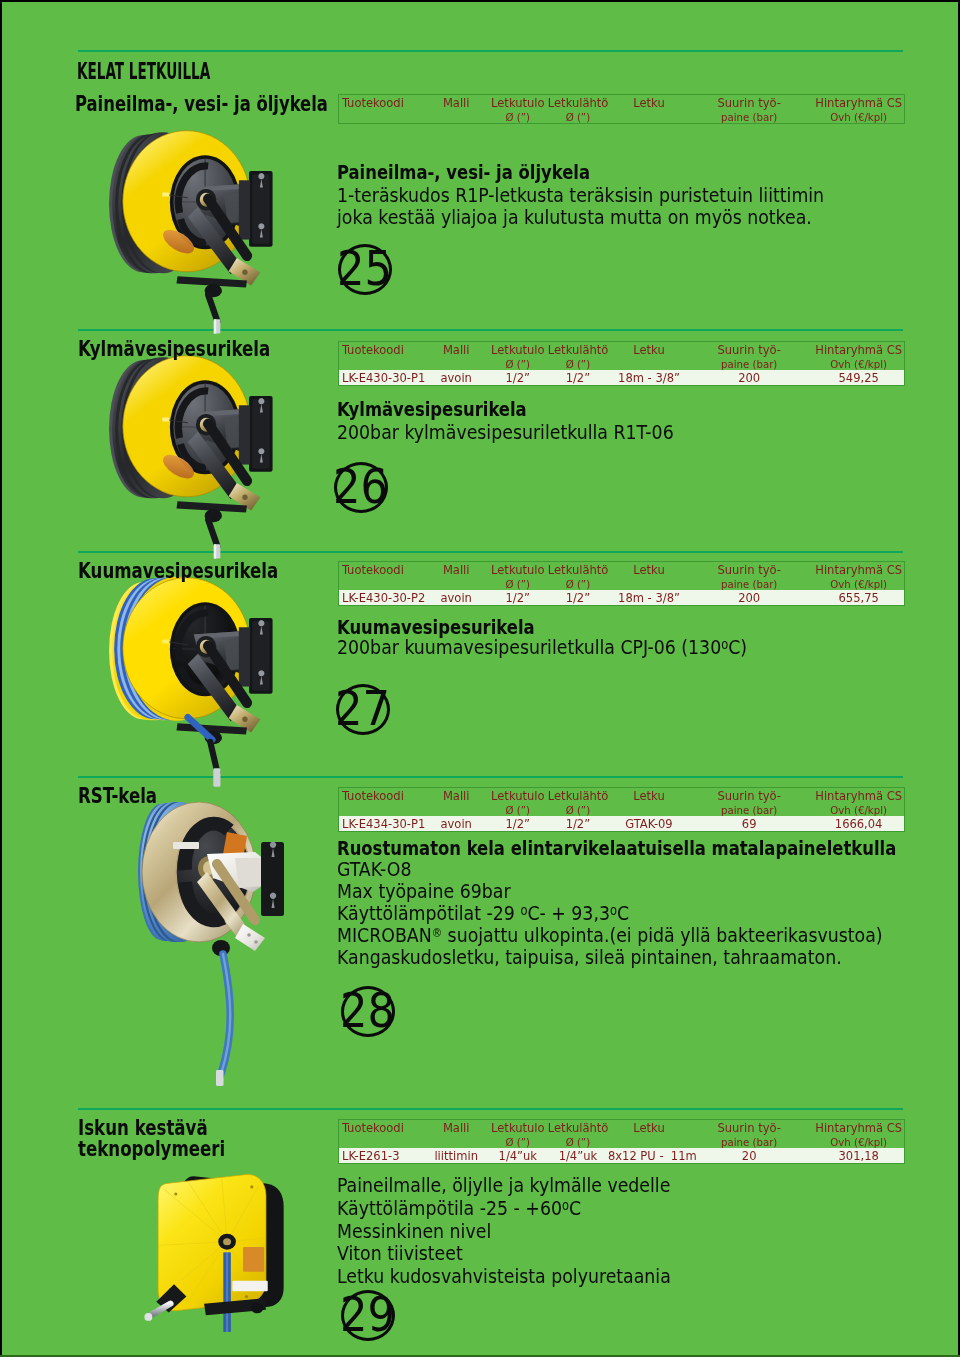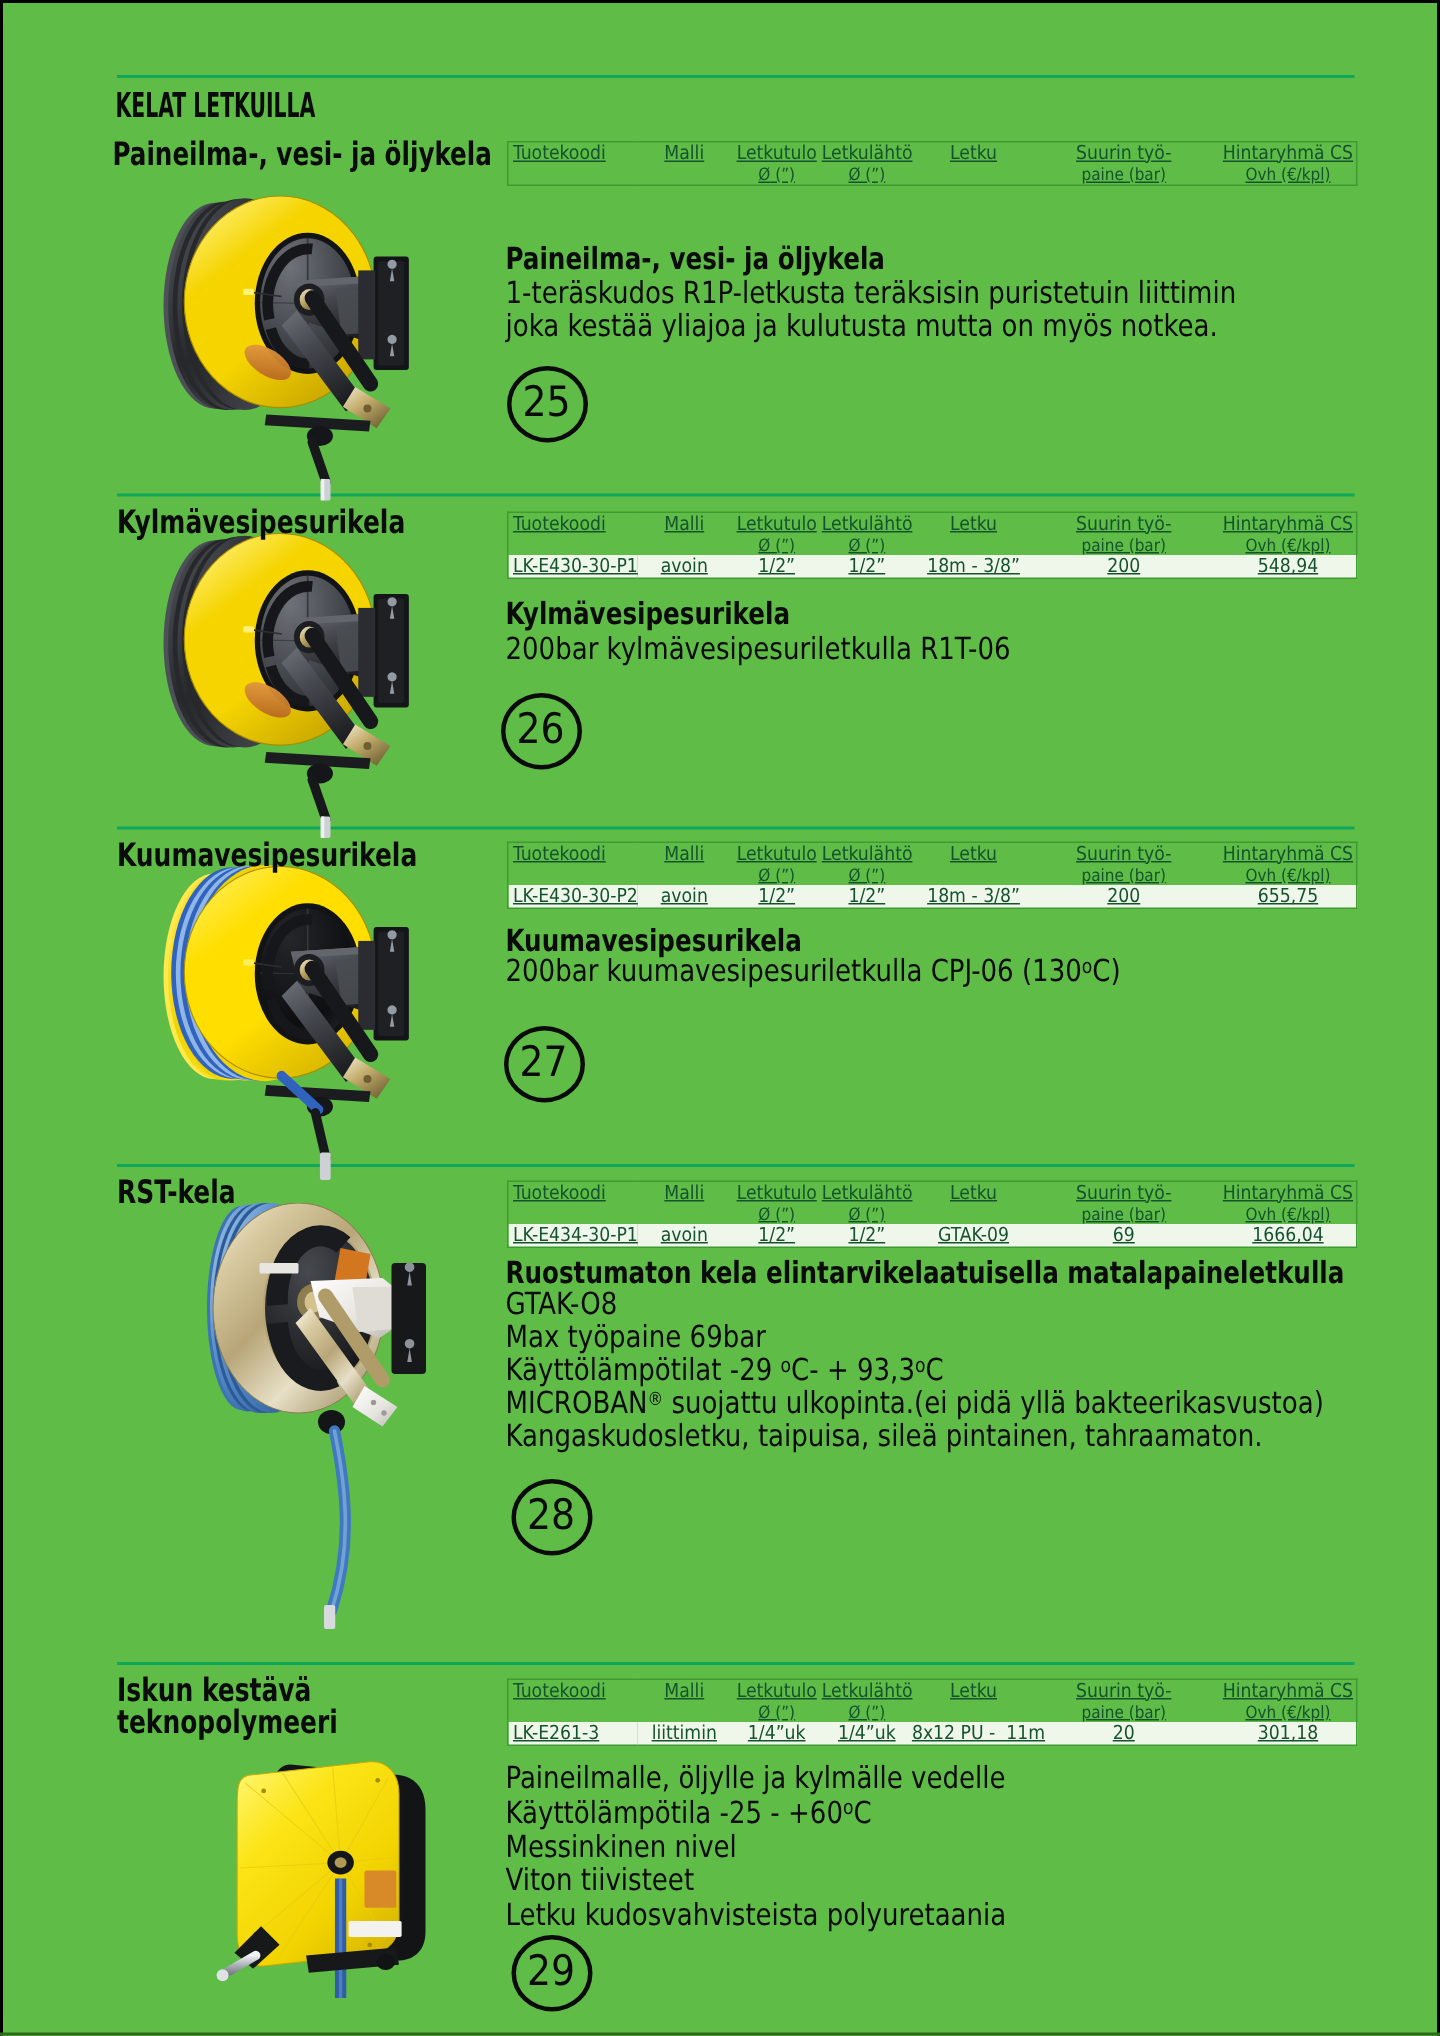--- a/index.html
+++ b/index.html
@@ -17,40 +17,40 @@
   .rule{position:absolute;left:75px;width:825px;height:2px;background:#0FA85A;}
 
   .kicker{position:absolute;left:74px;font-weight:bold;font-size:22.9px;color:#0b0b0b;
           white-space:nowrap;transform:scaleX(0.66);transform-origin:0 0;}
   .maintitle{position:absolute;left:72px;font-weight:bold;font-size:21.6px;color:#0b0b0b;
              white-space:nowrap;transform:scaleX(0.845);transform-origin:0 0;}
   .sidetitle{position:absolute;left:75px;font-weight:bold;font-size:21.5px;color:#0b0b0b;
              white-space:nowrap;transform:scaleX(0.86);transform-origin:0 0;line-height:21.3px;}
 
   .tbl{position:absolute;left:335px;width:567px;}
-  table.spec{width:100%;border-collapse:collapse;font-size:12.8px;color:#14532d;
-             table-layout:fixed;border:1px solid #3E9B31;text-decoration:underline;}
+  table.spec{width:100%;border-collapse:collapse;font-size:12.8px;color:#7f1d1d;
+             table-layout:fixed;border:1px solid #3E9B31;}
   table.spec th,table.spec td{padding:0;font-weight:normal;text-align:center;white-space:pre;}
   table.spec th{vertical-align:top;height:28px;padding:0;}
   table.spec th > div{height:28px;line-height:14.2px;padding-top:0.5px;box-sizing:border-box;}
   table.spec th .sub{font-size:11.3px;}
   table.spec td{height:15px;line-height:15px;}
   table.spec .l{text-align:left;padding-left:3px;}
   table.spec th:last-child,table.spec td:last-child{padding-left:5px;}
   table.spec tbody tr.alt{background:#EFF6EA;}
 
   .btitle{position:absolute;left:334px;font-weight:bold;font-size:20.3px;color:#0b0b0b;
           white-space:nowrap;transform:scaleX(0.90);transform-origin:0 0;}
   .bline{position:absolute;left:334px;font-size:20.3px;color:#0b0b0b;white-space:nowrap;
          transform:scaleX(0.951);transform-origin:0 0;}
 
   .badge{position:absolute;width:54px;height:51px;border:3.6px solid #0b0b0b;border-radius:50%;
          box-sizing:border-box;}
   .badge span{position:absolute;left:-3.6px;top:-3.6px;width:54px;height:51px;display:flex;
-              align-items:center;justify-content:center;font-size:28px;line-height:36px;
+              align-items:center;justify-content:center;font-size:48px;line-height:36px;
               color:#0b0b0b;padding-bottom:1px;box-sizing:border-box;}
   sup.deg{font-size:0.66em;vertical-align:0.40em;}
   sup.reg{font-size:0.60em;vertical-align:0.45em;}
   .photo{position:absolute;}
 </style>
 </head>
 <body>
 
 <div id="page">
 <div class="rule" style="top:47px"></div>
@@ -289,21 +289,21 @@
 </tr>
           </thead>
           <tbody>
 <tr class="alt">
 <td class="l">LK-E430-30-P1</td>
 <td class="">avoin</td>
 <td class="">1/2”</td>
 <td class="">1/2”</td>
 <td class="">18m - 3/8”</td>
 <td class="">200</td>
-<td class="">548,94</td>
+<td class="">549,25</td>
 </tr>
 </tbody>
         </table>
       </div>
 <div class="btitle" style="top:394px">Kylmävesipesurikela</div>
 <div class="bline" style="top:417px">200bar kylmävesipesuriletkulla R1T-06</div>
 <div class="badge" style="left:331px;top:459px">
         <span>26</span>
       </div>
 </div>

